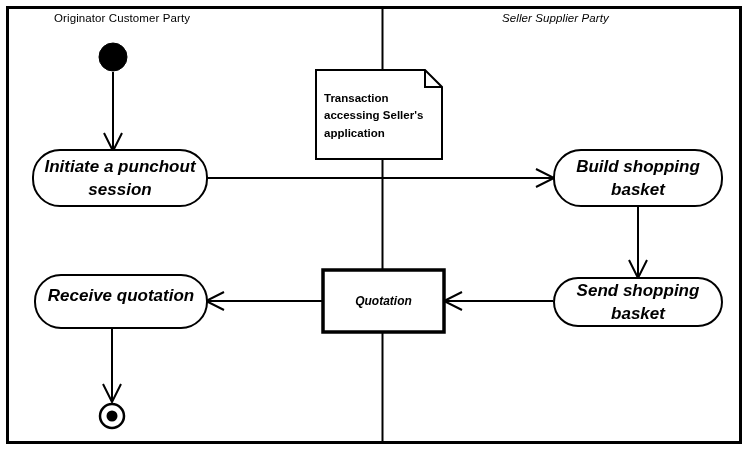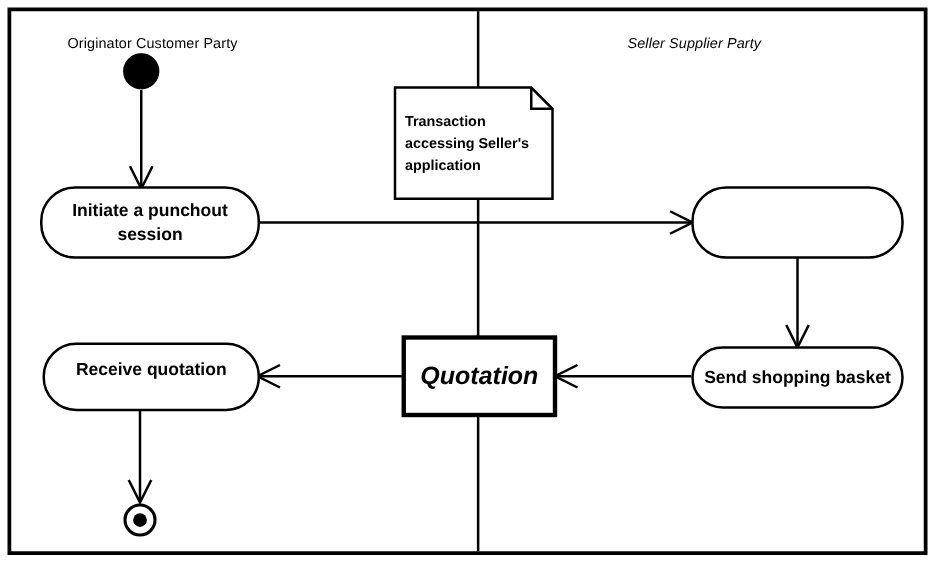--- a/index.html
+++ b/index.html
@@ -21,36 +21,36 @@
     position: absolute;
     left: 0;
     top: 0;
   }
   .lane-label {
     position: absolute;
     font-size: 11.5px;
     color: #000000;
     white-space: nowrap;
     letter-spacing: 0.1px;
-    margin-top: 17px;
   }
   .activity-label {
     position: absolute;
-    font-size: 14px;
+    font-size: 17px;
     font-weight: bold;
     color: #000000;
     text-align: center;
     line-height: 1.38;
     display: flex;
     align-items: center;
     justify-content: center;
+    font-style: italic;
   }
   .object-label {
     position: absolute;
-    font-size: 20px;
+    font-size: 12px;
     font-weight: bold;
     font-style: italic;
     color: #000000;
     text-align: center;
     display: flex;
     align-items: center;
     justify-content: center;
   }
   .note-label {
     position: absolute;
@@ -125,20 +125,21 @@
     </g>
 
   </svg>
 
   <div class="lane-label" style="left:54px; top:12px;">Originator Customer Party</div>
 
   <div class="lane-label" style="left:502px; top:12px;font-style:italic;">Seller Supplier Party</div>
 
   <div class="activity-label" style="left:43px; top:150px; width:154px; height:56px;">Initiate a punchout session</div>
 
+  <div class="activity-label" style="left:560px; top:150px; width:156px; height:56px;">Build shopping basket</div>
 
   <div class="activity-label" style="left:560px; top:278px; width:156px; height:48px;">Send shopping basket</div>
 
   <div class="object-label" style="left:323px; top:270px; width:121px; height:62px;">Quotation</div>
 
   <div class="activity-label" style="left:42px; top:275px; width:158px; height:41px;">Receive quotation</div>
 
   <div class="note-label" style="left:324px; top:90px; width:116px;">
     <div>Transaction</div>
     <div>accessing Seller's</div>

